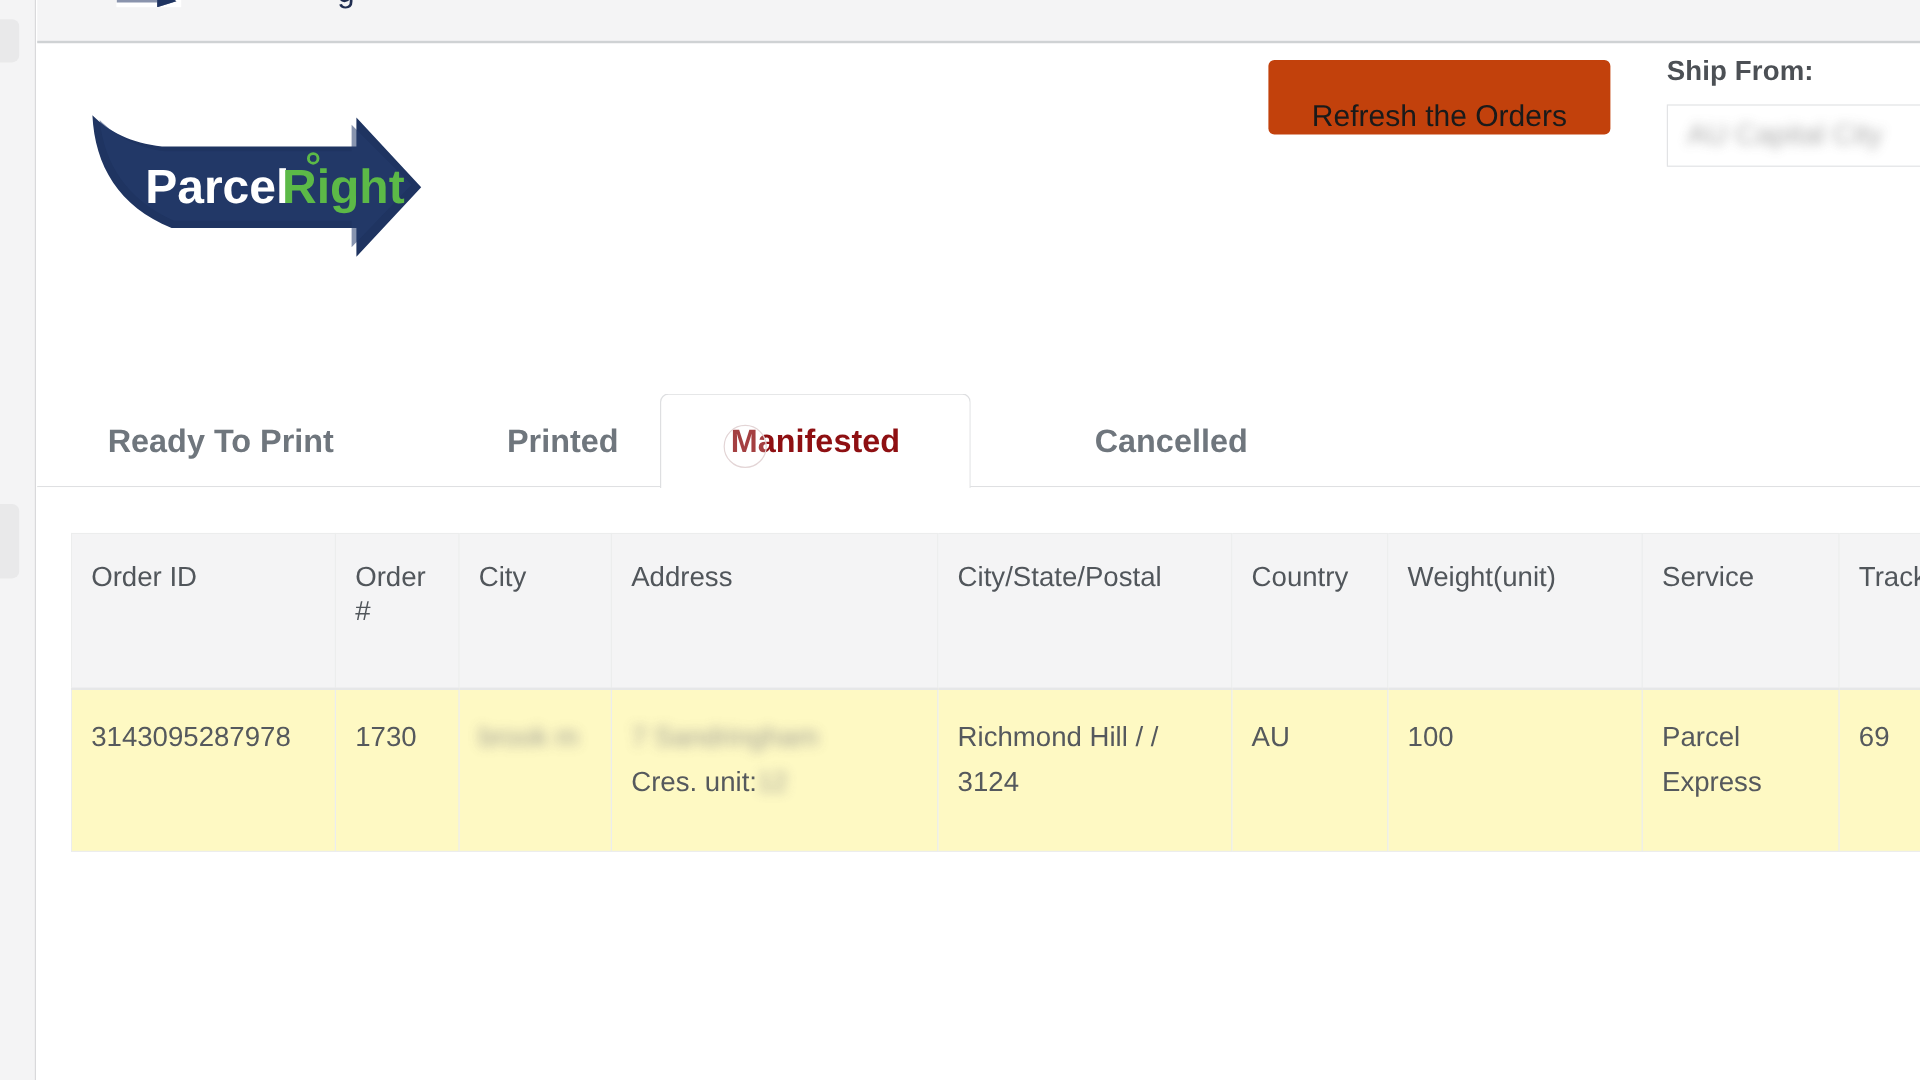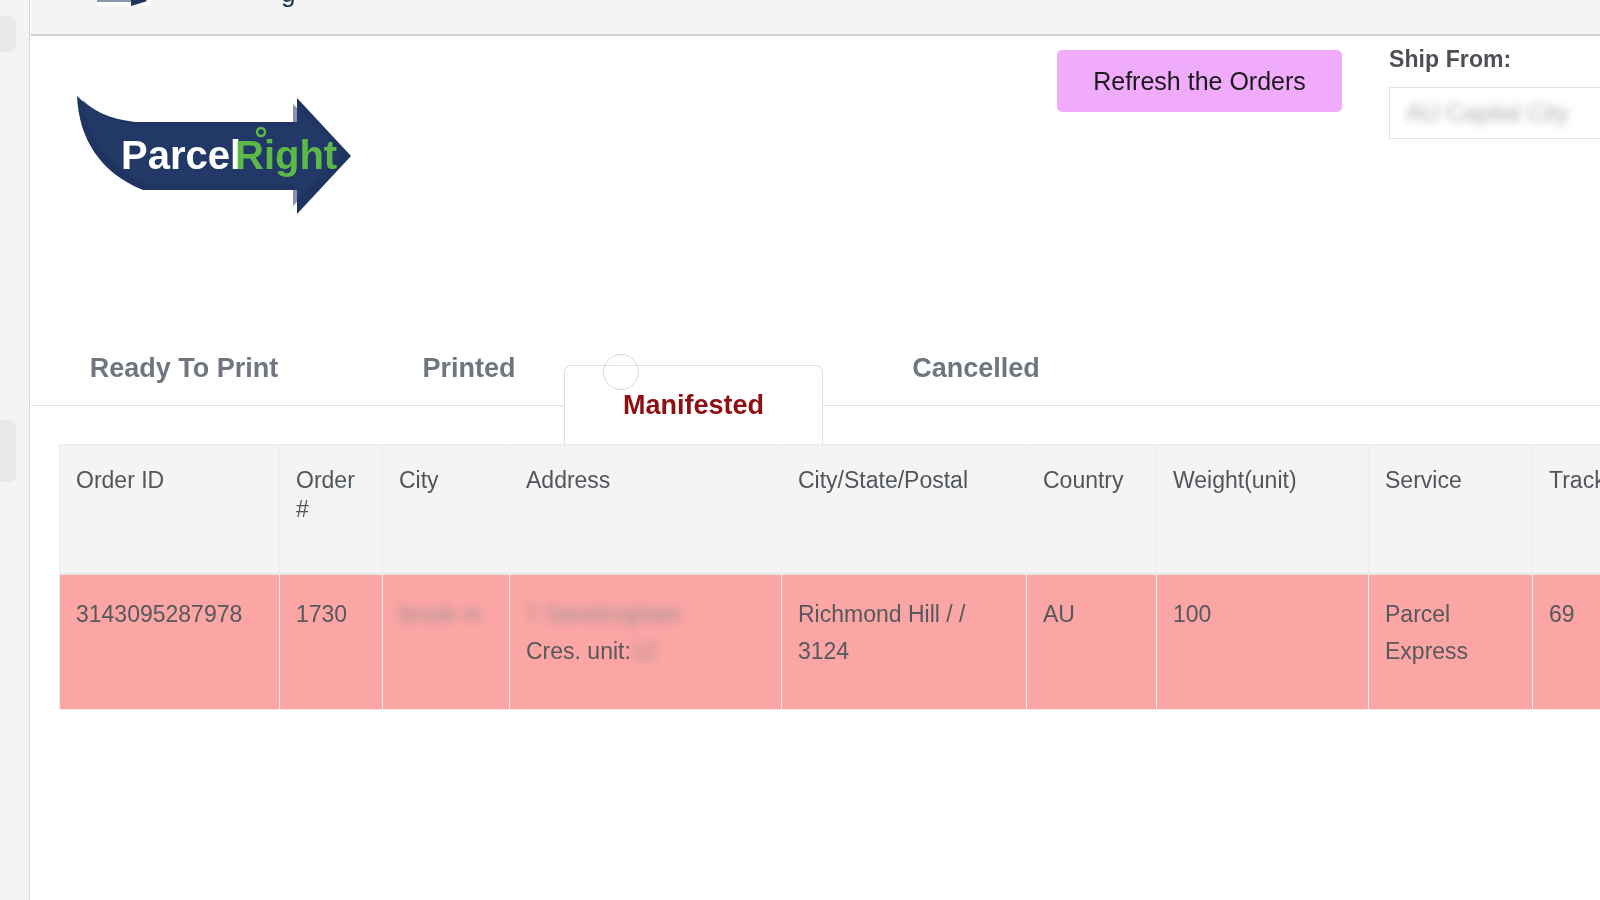--- a/index.html
+++ b/index.html
@@ -81,30 +81,30 @@
     position: absolute;
     left: 34px; top: 48px;
     width: 290px; height: 140px;
   }
   .brand-logo svg { display: block; width: 290px; height: 140px; }
 
   .refresh-btn {
     position: absolute;
     left: 1026px; top: 12px;
     width: 285px; height: 62px;
-    background: #f0abfc;
+    background: #c2410c;
     border: none;
     border-radius: 5px;
     color: #1a1a1a;
     font-size: 25px;
     font-family: "Liberation Sans", sans-serif;
     cursor: pointer;
     text-align: center;
     line-height: 62px;
-    padding: 0;
+    padding: 16px;
     white-space: nowrap;
   }
 
   .ship-from-block {
     position: absolute;
     left: 1358px; top: 8px;
     width: 260px;
   }
   .ship-from-label {
     font-size: 23px;
@@ -153,21 +153,21 @@
     border: 1px solid transparent;
     border-bottom: none;
     border-radius: 7px 7px 0 0;
     cursor: pointer;
     white-space: nowrap;
     font-family: "Liberation Sans", sans-serif;
     padding: 0;
   }
   .tab.t0 { left: 18px;  width: 270px; }
   .tab.t1 { left: 348px; width: 180px; }
-  .tab.t2 { left: 533px; width: 259px; margin-top: 37px; }
+  .tab.t2 { left: 519px; width: 259px; }
   .tab.t3 { left: 840px; width: 210px; }
 
   .tab.active {
     background: #ffffff;
     border-color: #dedfe1;
     color: #8e0f12;
     z-index: 3;
   }
 
   
@@ -225,21 +225,21 @@
     border-bottom: 2px solid #e6e7e8;
     color: #51565b;
     font-weight: normal;
     text-align: left;
     vertical-align: top;
     padding: 21px 16px 48px 16px;
     line-height: 1.28;
     word-wrap: break-word;
   }
   table.orders tbody td {
-    background: #fca5a5;
+    background: #fef9c3;
     border: 1px solid #eceded;
     color: #55595d;
     text-align: left;
     vertical-align: top;
     padding: 21px 16px 40px 16px;
     line-height: 1.6;
     word-wrap: break-word;
   }
   .redact {
     display: inline-block;

